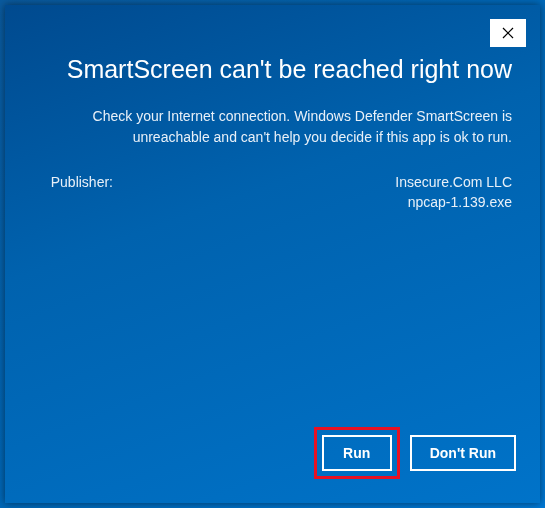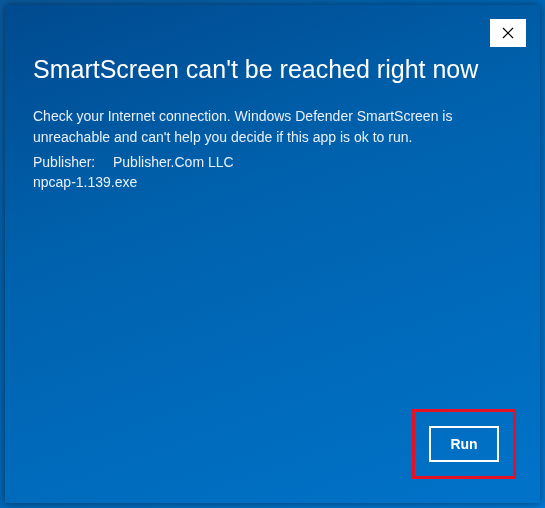--- a/index.html
+++ b/index.html
@@ -36,31 +36,32 @@
       align-items: center;
       justify-content: center;
       cursor: pointer;
     }
     .close-btn svg {
       width: 12px;
       height: 12px;
     }
     .content {
       padding: 50px 28px 20px 28px;
+      text-align: right;
     }
     .title {
       font-size: 25px;
       font-weight: 400;
       margin-bottom: 22px;
       color: #ffffff;
     }
     .message {
       font-size: 14px;
       line-height: 1.5;
-      margin-bottom: 6px;
+      margin-bottom: 26px;
       color: #e8f0f8;
     }
     .info-row {
       display: flex;
       font-size: 14px;
       margin-bottom: 4px;
       color: #e8f0f8;
     }
     .info-label {
       width: 80px;
@@ -83,46 +84,47 @@
       color: #ffffff;
       font-size: 14px;
       font-weight: 600;
       font-family: inherit;
       cursor: pointer;
       min-width: 70px;
       text-align: center;
     }
     .highlight-box {
       border: 3px solid #e81123;
-      padding: 14px;
+      padding: 5px;
       display: inline-flex;
     }
   </style>
 </head>
 <body>
 
 <div class="dialog">
   <div class="close-btn">
     <svg viewBox="0 0 12 12">
       <line x1="1" y1="1" x2="11" y2="11" stroke="#000" stroke-width="1.2"></line>
       <line x1="11" y1="1" x2="1" y2="11" stroke="#000" stroke-width="1.2"></line>
     </svg>
   </div>
 
   <div class="content">
     <h1 class="title">SmartScreen can't be reached right now</h1>
     <p class="message">Check your Internet connection. Windows Defender SmartScreen is unreachable and can't help you decide if this app is ok to run.</p>
 
     <div class="info-row">
       <span class="info-label">Publisher:</span>
-      <span class="info-value">Publisher.Com LLC</span>
+      <span class="info-value">Insecure.Com LLC</span>
     </div>
     <div class="info-row">
       <span class="info-value">npcap-1.139.exe</span>
     </div>
   </div>
 
   <div class="button-row">
     <div class="highlight-box">
       <button class="btn">Run</button>
     </div>
+    <button class="btn">Don't Run</button>
   </div>
 </div>
 
 </body></html>

